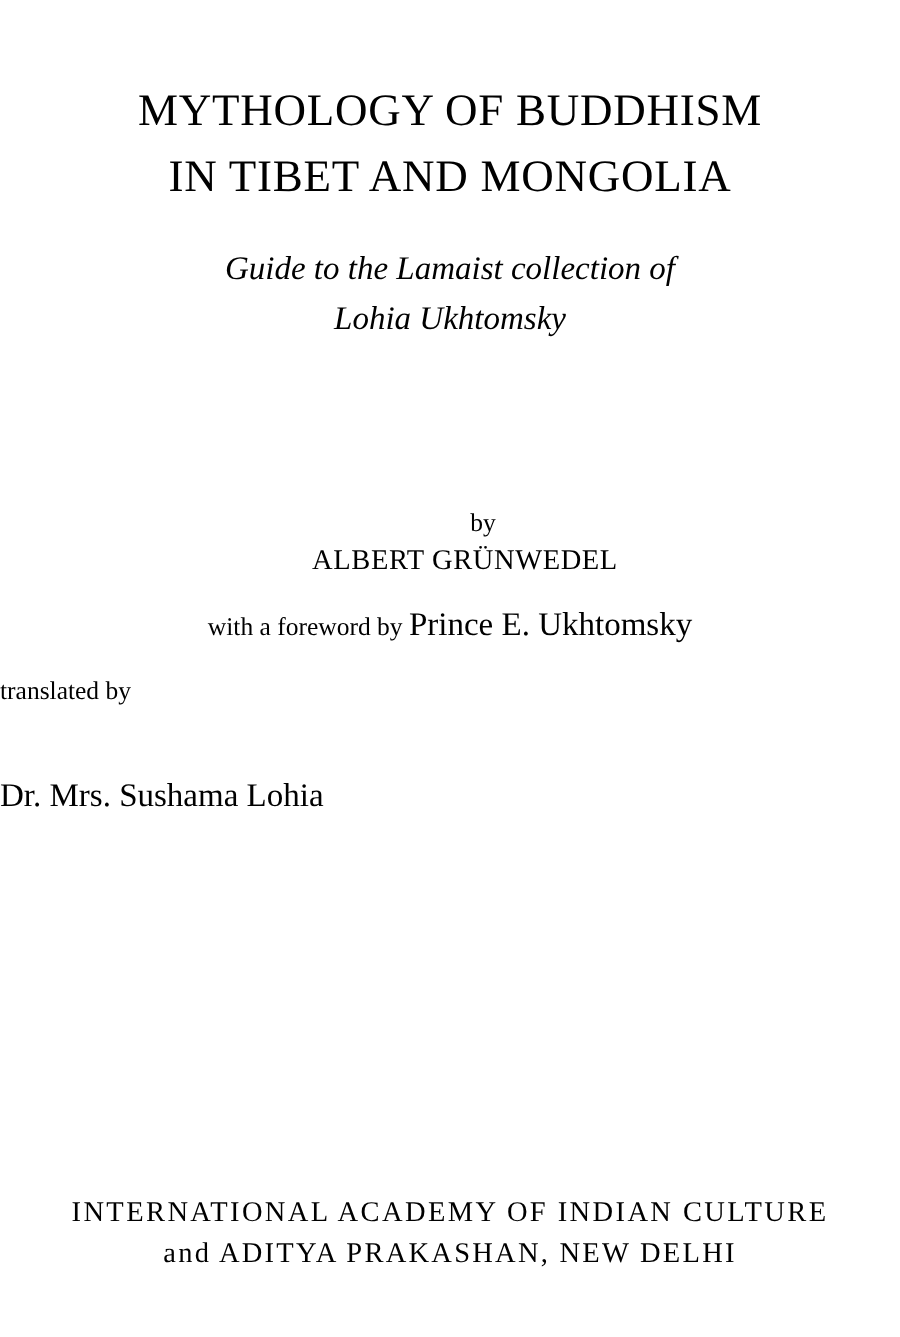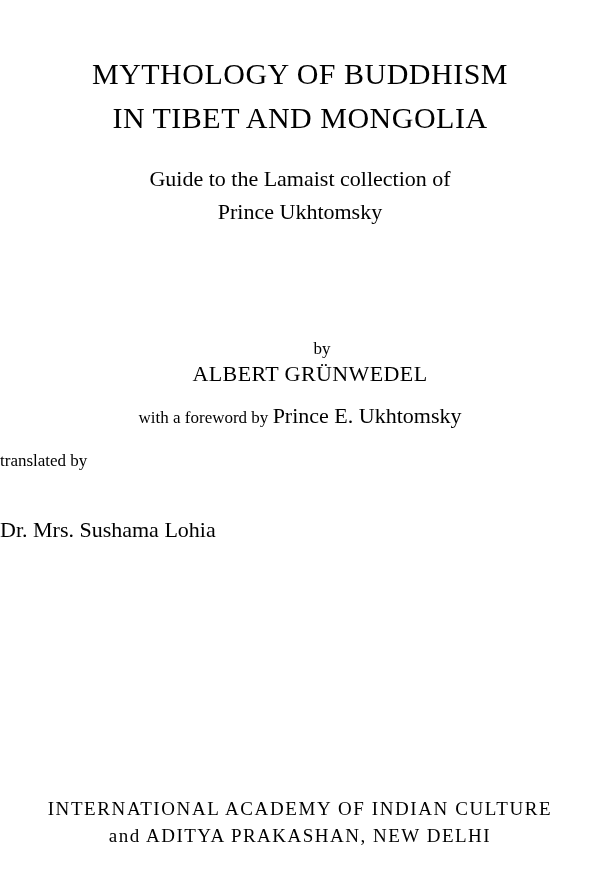--- a/index.html
+++ b/index.html
@@ -36,40 +36,41 @@
     line-height: 44px;
     white-space: nowrap;
   }
 
   .subtitle-block {
     position: absolute;
     top: 162px;
     left: 0;
     width: 600px;
     text-align: center;
+    font-style: italic;
   }
   .subtitle-line {
     font-size: 22px;
     line-height: 33px;
   }
 
   .author-block {
     position: absolute;
     top: 338px;
     left: 0;
     width: 600px;
     text-align: center;
   }
   .by-word {
     font-size: 17px;
     line-height: 22px;
     margin-left: 44px;
   }
   .author-name {
-    font-size: 22px;
+    font-size: 19px;
     letter-spacing: 0.4px;
     line-height: 28px;
     padding-left: 20px;
   }
 
   .foreword-block {
     position: absolute;
     top: 402px;
     left: 0;
     width: 600px;
@@ -122,21 +123,21 @@
 
 <div class="page">
 
   <div class="title-block">
     <div class="title-line">MYTHOLOGY OF BUDDHISM</div>
     <div class="title-line">IN TIBET AND MONGOLIA</div>
   </div>
 
   <div class="subtitle-block">
     <div class="subtitle-line">Guide to the Lamaist collection of</div>
-    <div class="subtitle-line">Prince Ukhtomsky</div>
+    <div class="subtitle-line">Lohia Ukhtomsky</div>
   </div>
 
   <div class="author-block">
     <div class="by-word">by</div>
     <div class="author-name">ALBERT GRÜNWEDEL</div>
   </div>
 
   <div class="foreword-block">
     <span class="foreword-prefix">with a foreword by </span><span class="foreword-name">Prince E. Ukhtomsky</span>
   </div>

